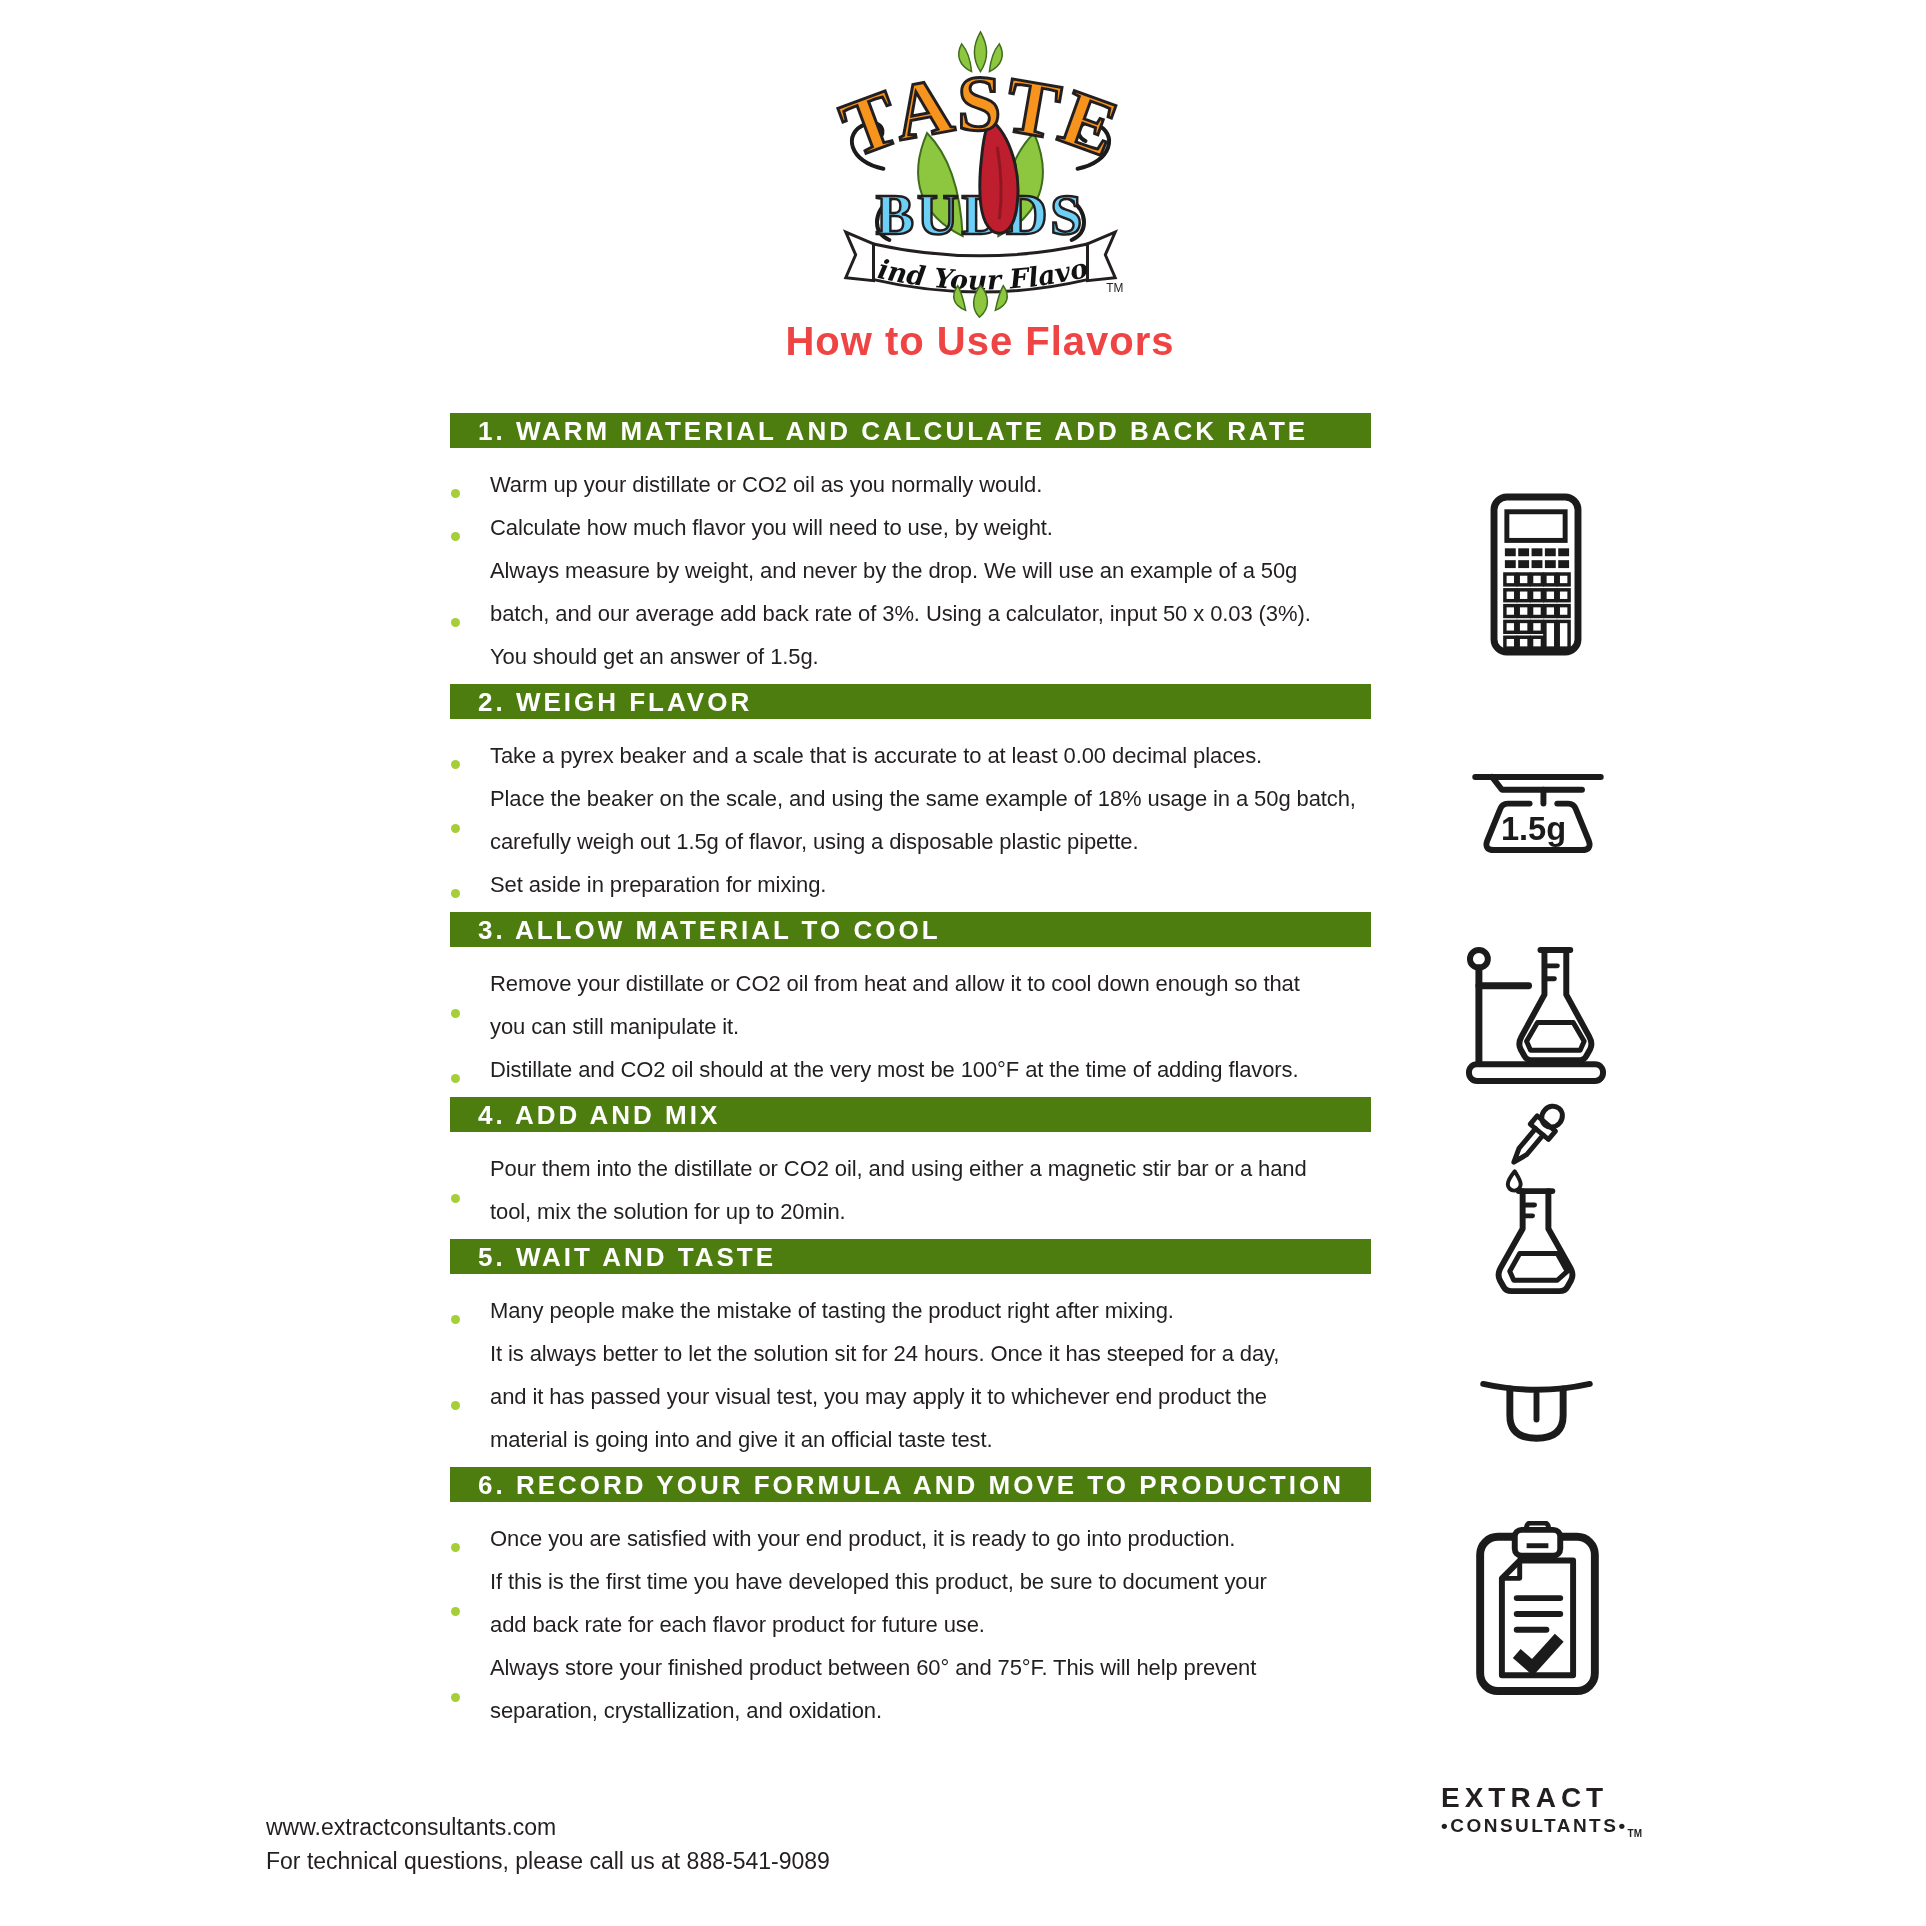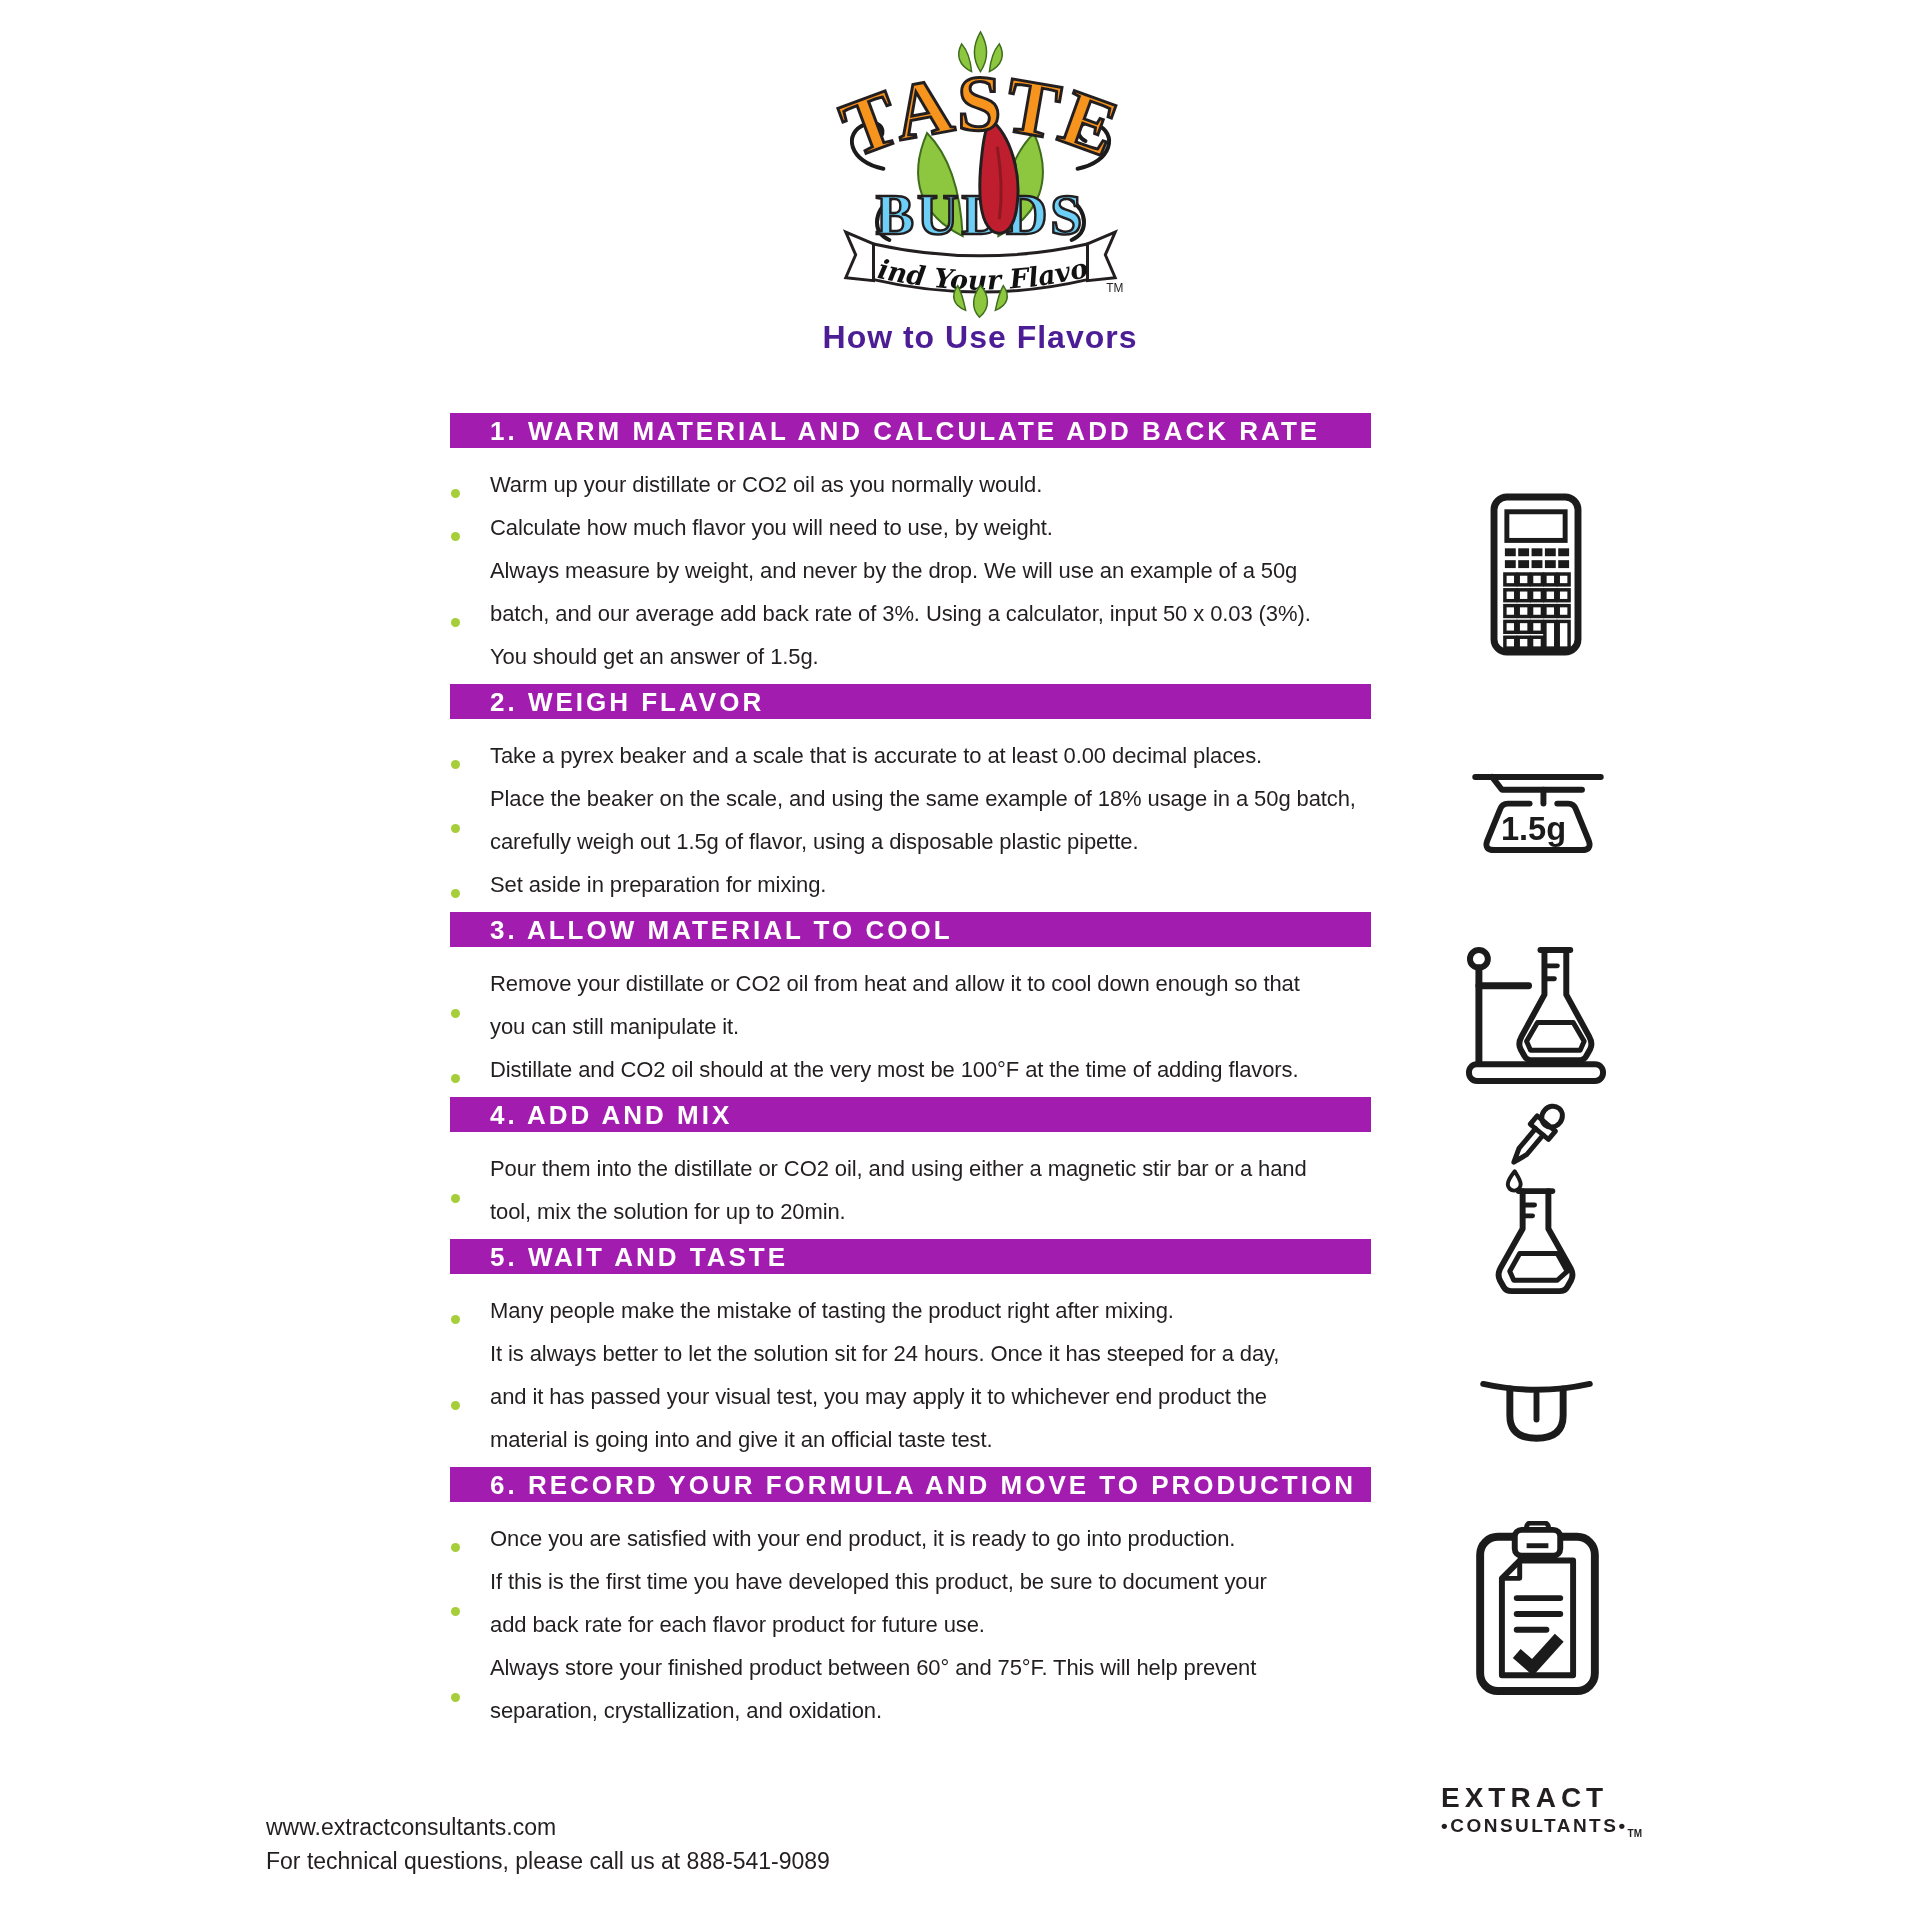--- a/index.html
+++ b/index.html
@@ -2,28 +2,28 @@
 <html><head>
 <meta charset="utf-8">
 <style>
   html,body{margin:0;padding:0;background:#fff;}
   .page{position:relative;width:1927px;height:1927px;background:#ffffff;overflow:hidden;
         font-family:"Liberation Sans",sans-serif;color:#231F20;}
 
   
   .logo-wrap{position:absolute;left:822px;top:30px;width:317px;height:289px;}
   .page-title{position:absolute;left:485px;top:319px;width:990px;margin:0;
-              text-align:center;font-size:32px;font-weight:bold;letter-spacing:1px;
-              color:#4c1d95;}
+              text-align:center;font-size:40px;font-weight:bold;letter-spacing:1px;
+              color:#ef4444;}
 
   
   .content{position:absolute;left:450px;top:413px;width:921px;}
-  .sec-bar{height:35px;line-height:36px;background:#a21caf;color:#ffffff;
+  .sec-bar{height:35px;line-height:36px;background:#4d7c0f;color:#ffffff;
            font-size:26px;font-weight:bold;letter-spacing:3px;
-           padding-left:40px;box-sizing:border-box;white-space:nowrap;}
+           padding-left:28px;box-sizing:border-box;white-space:nowrap;}
   .bullets{list-style:none;margin:0;padding:15px 0 6px 0;}
   .bullet{display:flex;align-items:center;}
   .dot{flex:0 0 9px;width:9px;height:9px;border-radius:50%;background:#A6CE39;
        margin:17px 30px 0 1px;}
   .btext{font-size:22px;line-height:43px;letter-spacing:-0.1px;white-space:pre;color:#231F20;}
 
   
   .side-icon{position:absolute;}
   .ic-calculator{left:1490px;top:493px;width:92px;height:163px;}
   .ic-scale{left:1472px;top:770px;width:132px;height:85px;}

